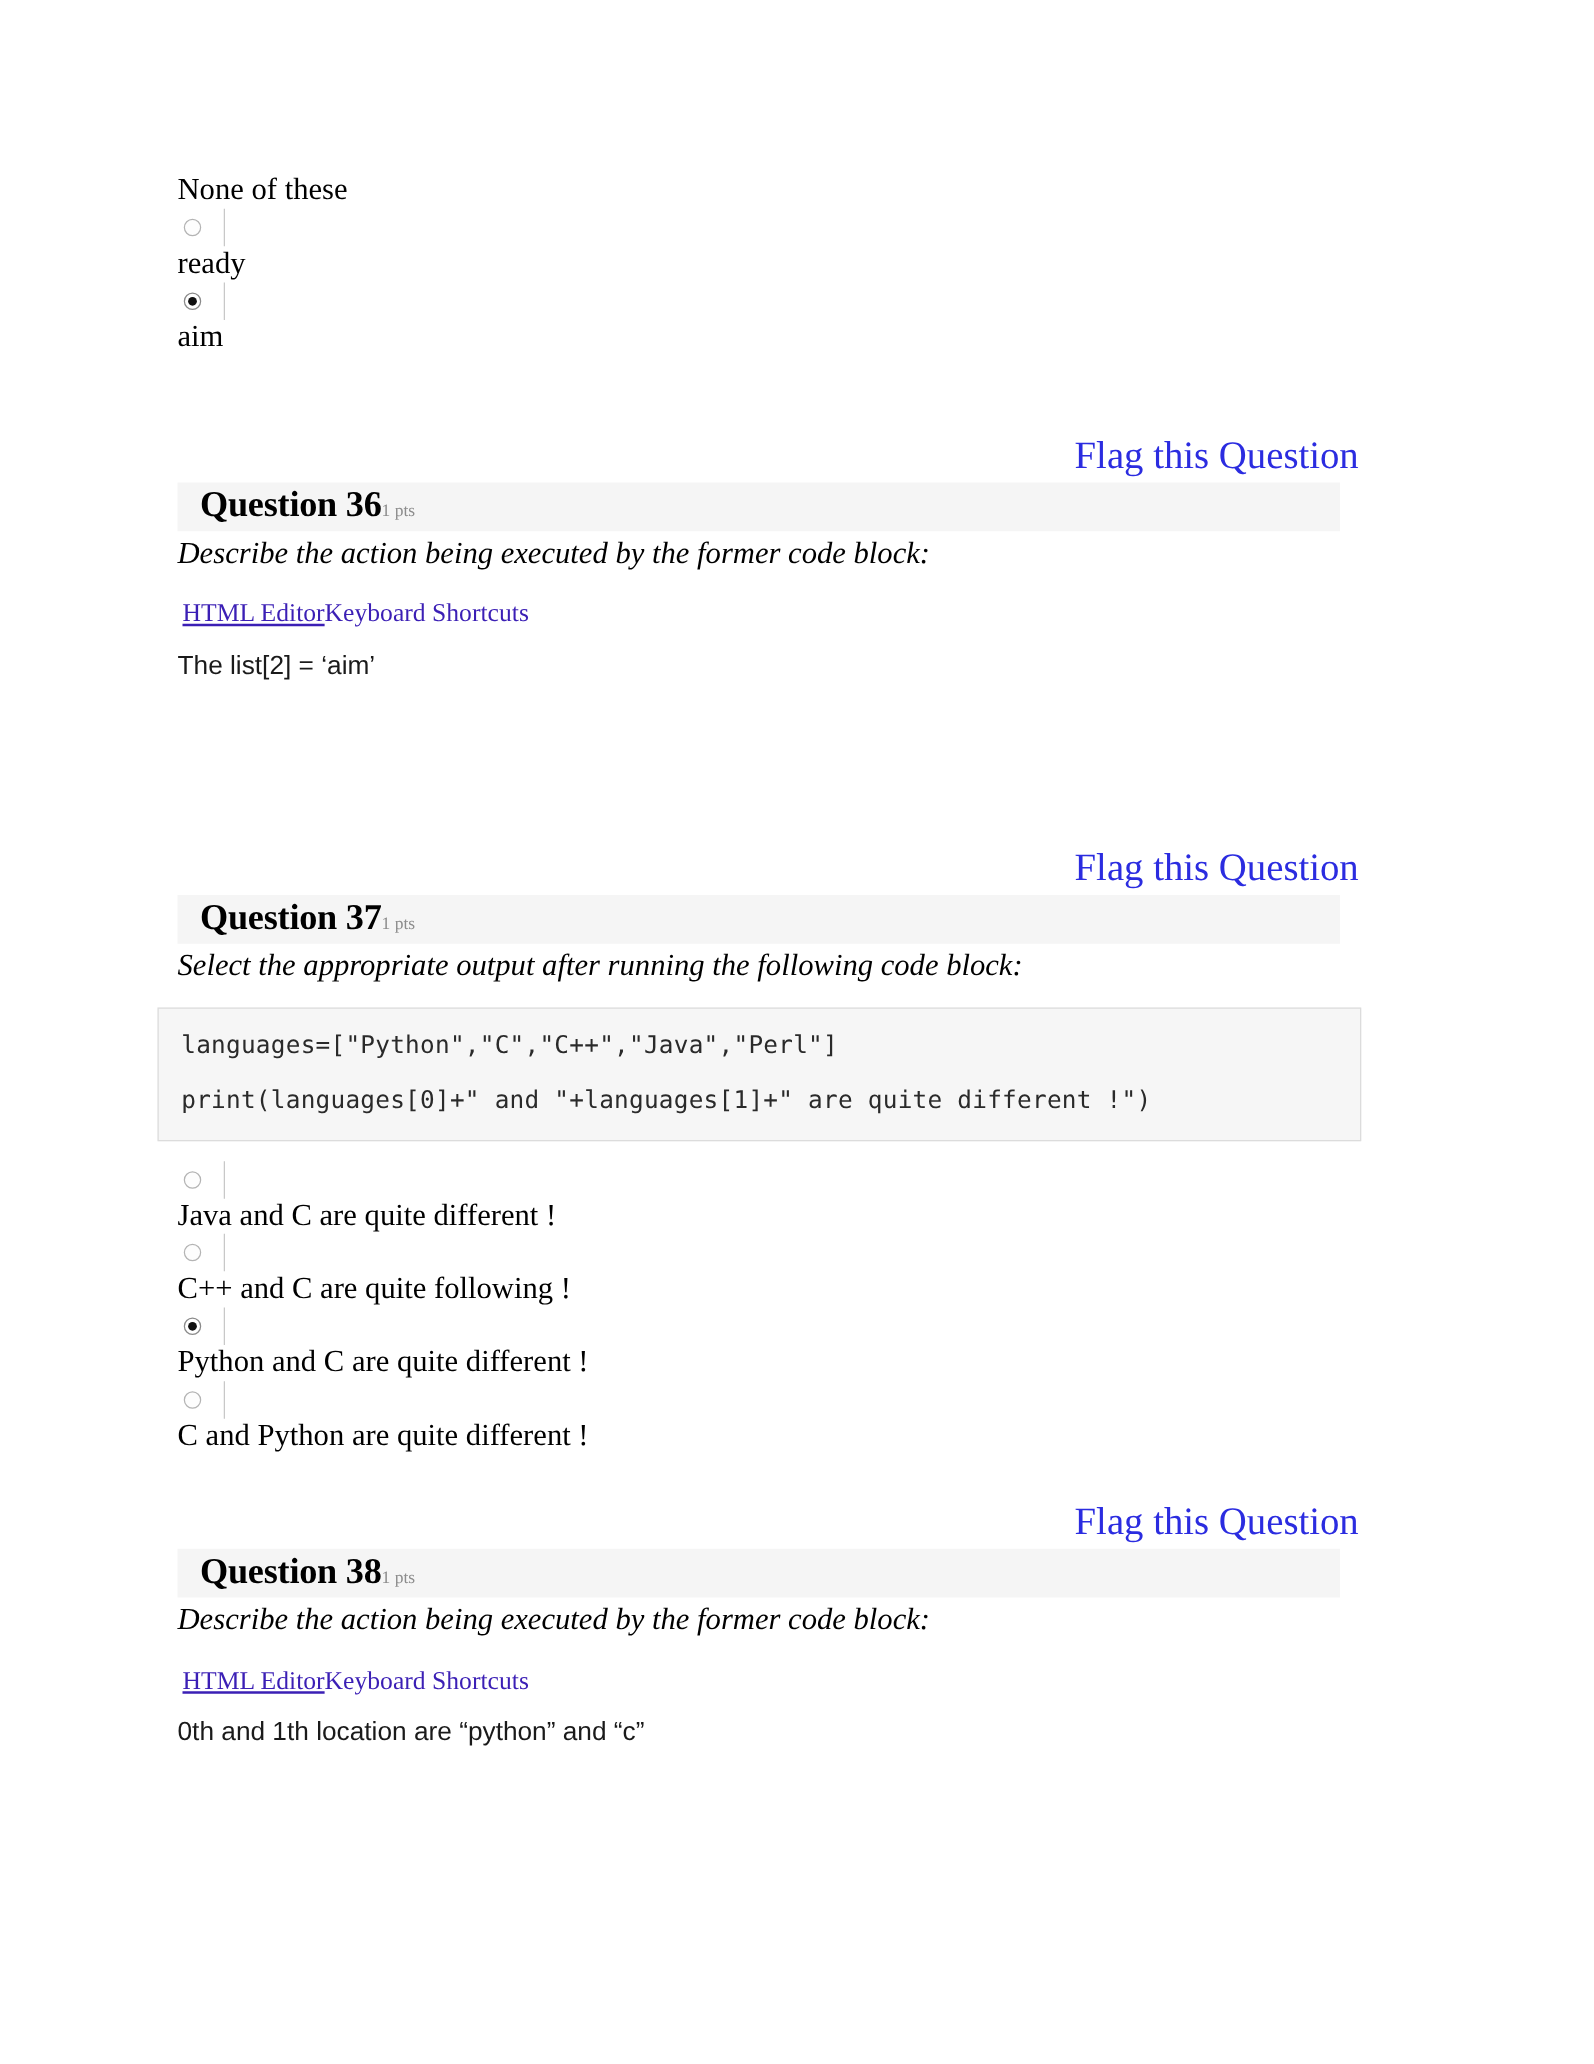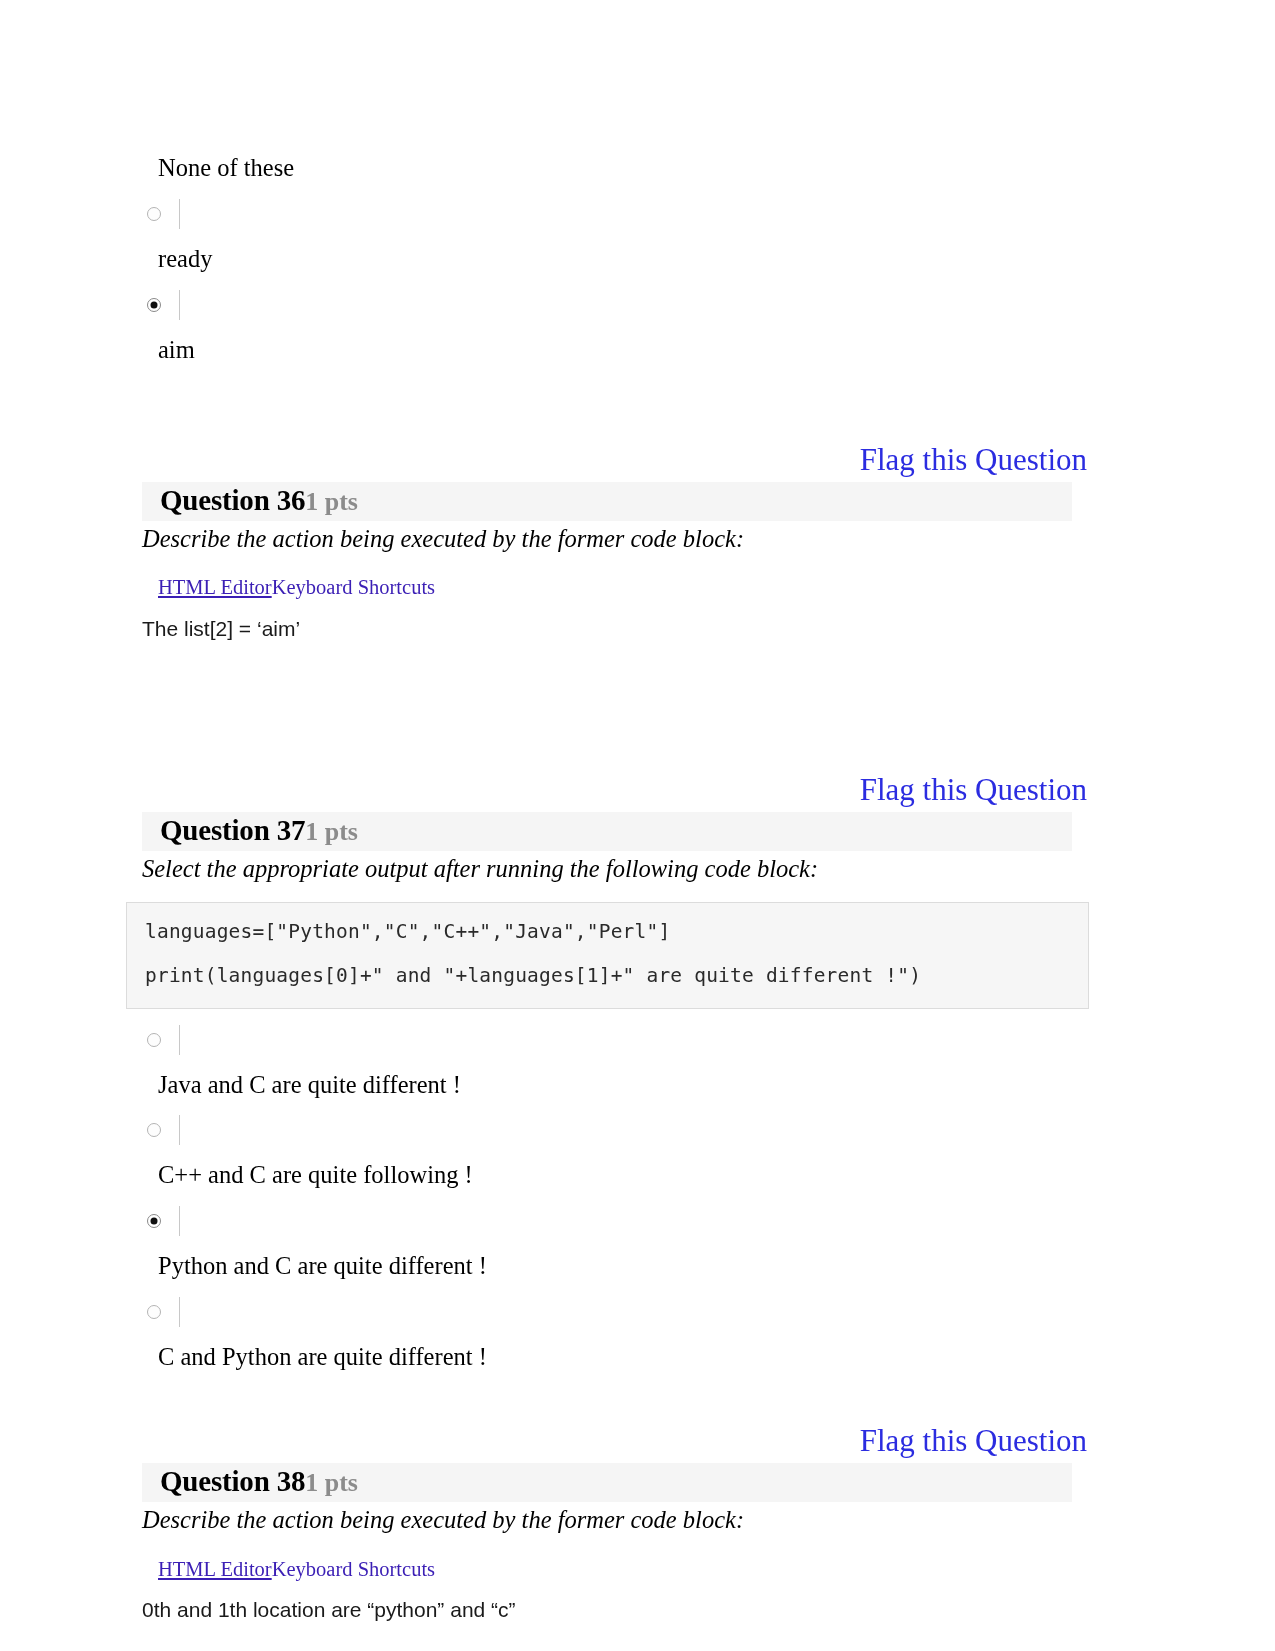--- a/index.html
+++ b/index.html
@@ -59,21 +59,21 @@
     top: 50%;
     transform: translate(-50%, -50%);
     width: 7px;
     height: 7px;
     border-radius: 50%;
     background: #101010;
   }
   .option-label {
     font-size: 24.5px;
     line-height: 1.18;
-    margin: 16px;
+    margin: 0;
     padding: 0;
     color: #000;
   }
 
   
   .flag-link {
     display: block;
     font-size: 31px;
     line-height: 1.2;
     color: #2b2ce0;
@@ -92,35 +92,35 @@
     white-space: nowrap;
   }
   .question-title {
     font-size: 29px;
     font-weight: bold;
     color: #000000;
     letter-spacing: -0.2px;
     margin-left: 16px;
   }
   .question-points {
-    font-size: 26px;
+    font-size: 14px;
     color: #8c8c8c;
-    font-weight: bold;
+    font-weight: normal;
   }
 
   .question-prompt {
     font-size: 24.5px;
     line-height: 1.2;
     margin: 3px 0 0 0;
     font-style: italic;
   }
 
   
   .editor-links {
-    margin: 22px 0 0 16px;
+    margin: 22px 0 0 4px;
     font-size: 20.5px;
     line-height: 1.2;
     white-space: nowrap;
   }
   .editor-links a {
     color: #3b1fb5;
   }
   .link-underlined { text-decoration: underline; }
   .link-plain { text-decoration: none; }
 

